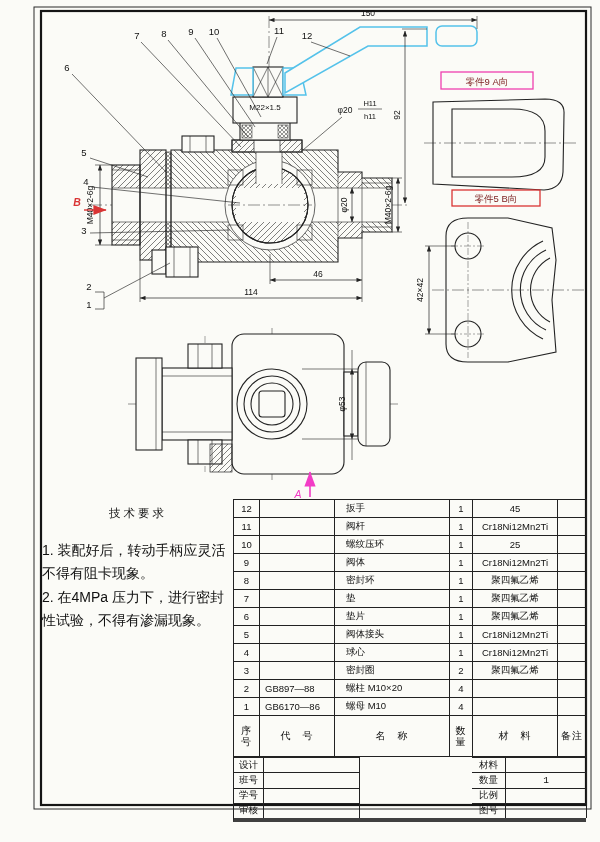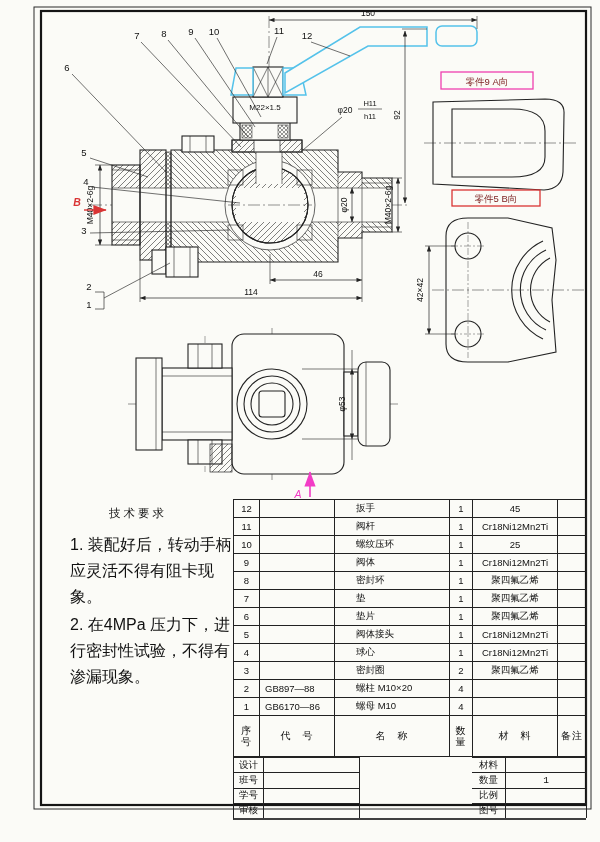--- a/index.html
+++ b/index.html
@@ -14,34 +14,34 @@
   .cl  {fill:none;stroke:#4a4a4a;stroke-width:0.6;stroke-dasharray:12 3 2 3;}
   .clt {fill:none;stroke:#4a4a4a;stroke-width:0.5;stroke-dasharray:7 2 2 2;}
   .dim {fill:none;stroke:#232323;stroke-width:0.7;}
   .leader{fill:none;stroke:#232323;stroke-width:0.65;}
   .dtxt{font-size:8.5px;fill:#111;}
   .co  {font-size:9.5px;fill:#111;}
   .cyanw{fill:#fbfbf7;stroke:#54c2ea;stroke-width:1.5;}
 
   
   .tech{position:absolute;left:42px;top:506px;width:192px;}
-  .tech .t{text-align:center;font-size:11.5px;letter-spacing:3px;margin-bottom:11px;}
-  .tech .item{font-size:16px;line-height:1.62;margin-bottom:2px;margin-left:28px;}
+  .tech .t{text-align:center;font-size:11.5px;letter-spacing:3px;margin-bottom:18px;}
+  .tech .item{font-size:14px;line-height:1.62;margin-bottom:2px;}
 
   
   .tables{position:absolute;left:233px;top:499px;width:353px;}
   table.parts{border-collapse:collapse;table-layout:fixed;width:353px;}
   table.parts td,table.parts th{border:1px solid #222;font-weight:normal;font-size:9.5px;
       padding:0 2px;height:17px;overflow:hidden;white-space:nowrap;text-align:center;}
   table.parts th.stack,table.parts td.stack{white-space:pre-line;line-height:1.15;}
   table.parts tr.hdr th{height:40px;font-size:10px;letter-spacing:1px;}
   table.parts td.c-code{text-align:left;padding-left:5px;}
-  table.parts td.c-name{text-align:left;padding-left:21px;}
+  table.parts td.c-name{text-align:left;padding-left:11px;}
   .tb{display:grid;grid-template-columns:30px 96px 112px 34px 81px;
-      grid-template-rows:repeat(4,15.25px);border-left:1px solid #222;border-bottom:2px solid #404040;
+      grid-template-rows:repeat(4,15.25px);border-left:1px solid #222;border-bottom:4px solid #404040;
       width:353px;box-sizing:border-box;font-family:Liberation Mono, monospace;}
   .tb>div{border-right:1px solid #222;border-top:1px solid #222;font-size:9.5px;
       display:flex;align-items:center;justify-content:center;overflow:hidden;}
   .tb .nm{grid-column:3;grid-row:1/3;font-size:11px;letter-spacing:7px;}
   .tb .sc{grid-column:3;grid-row:3/5;font-size:10px;letter-spacing:2px;}
   .caption{position:absolute;left:0;right:0;top:856px;text-align:center;
       font-size:13.5px;letter-spacing:5px;}
 </style>
 </head>
 <body>

